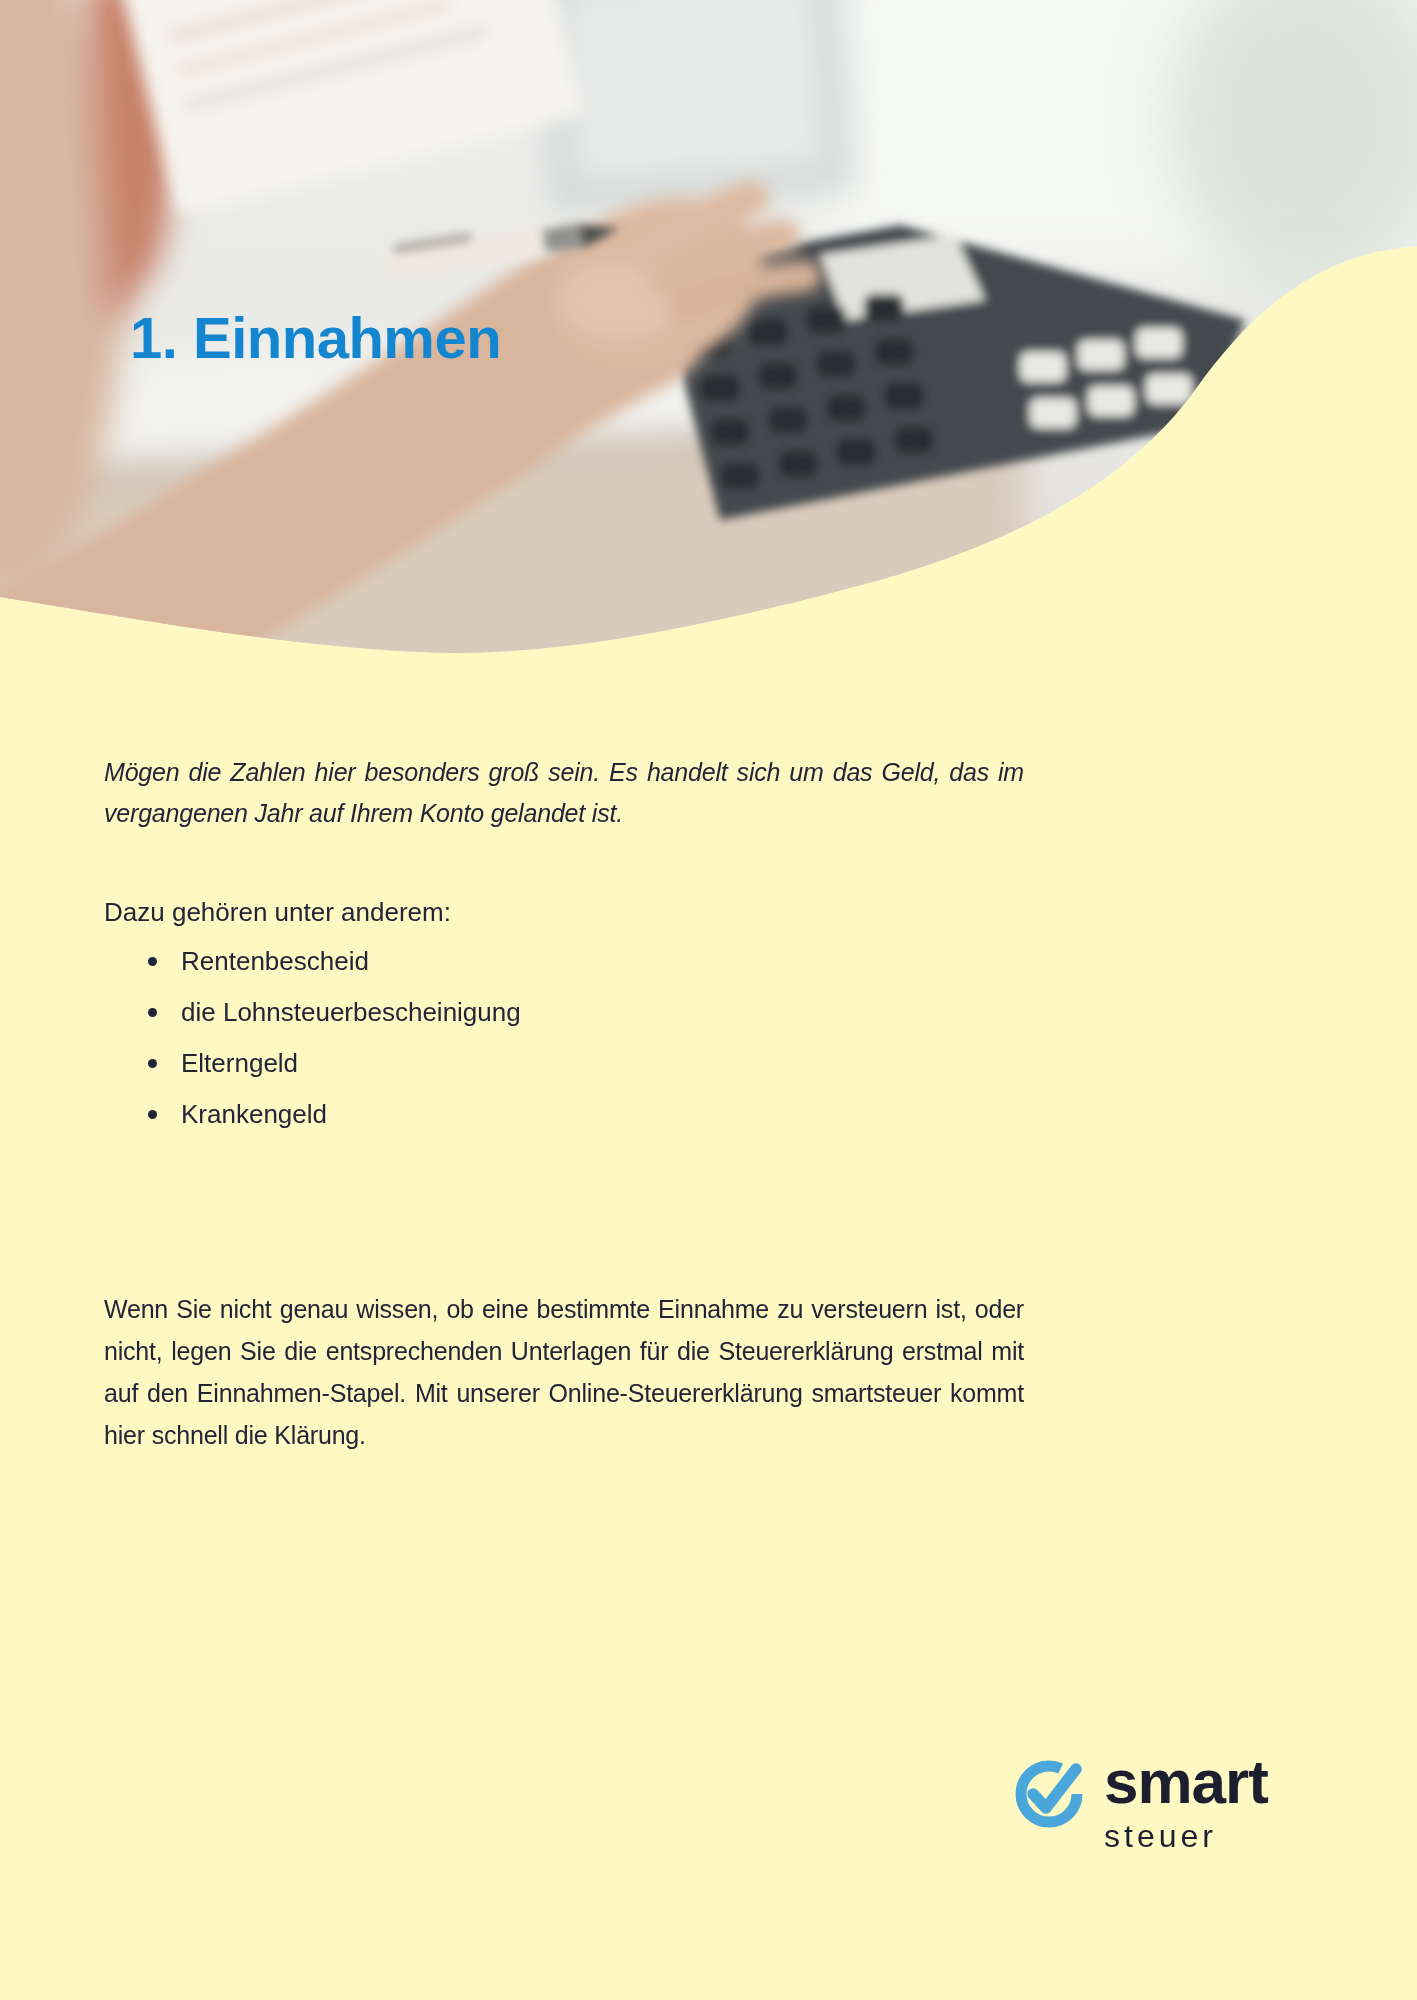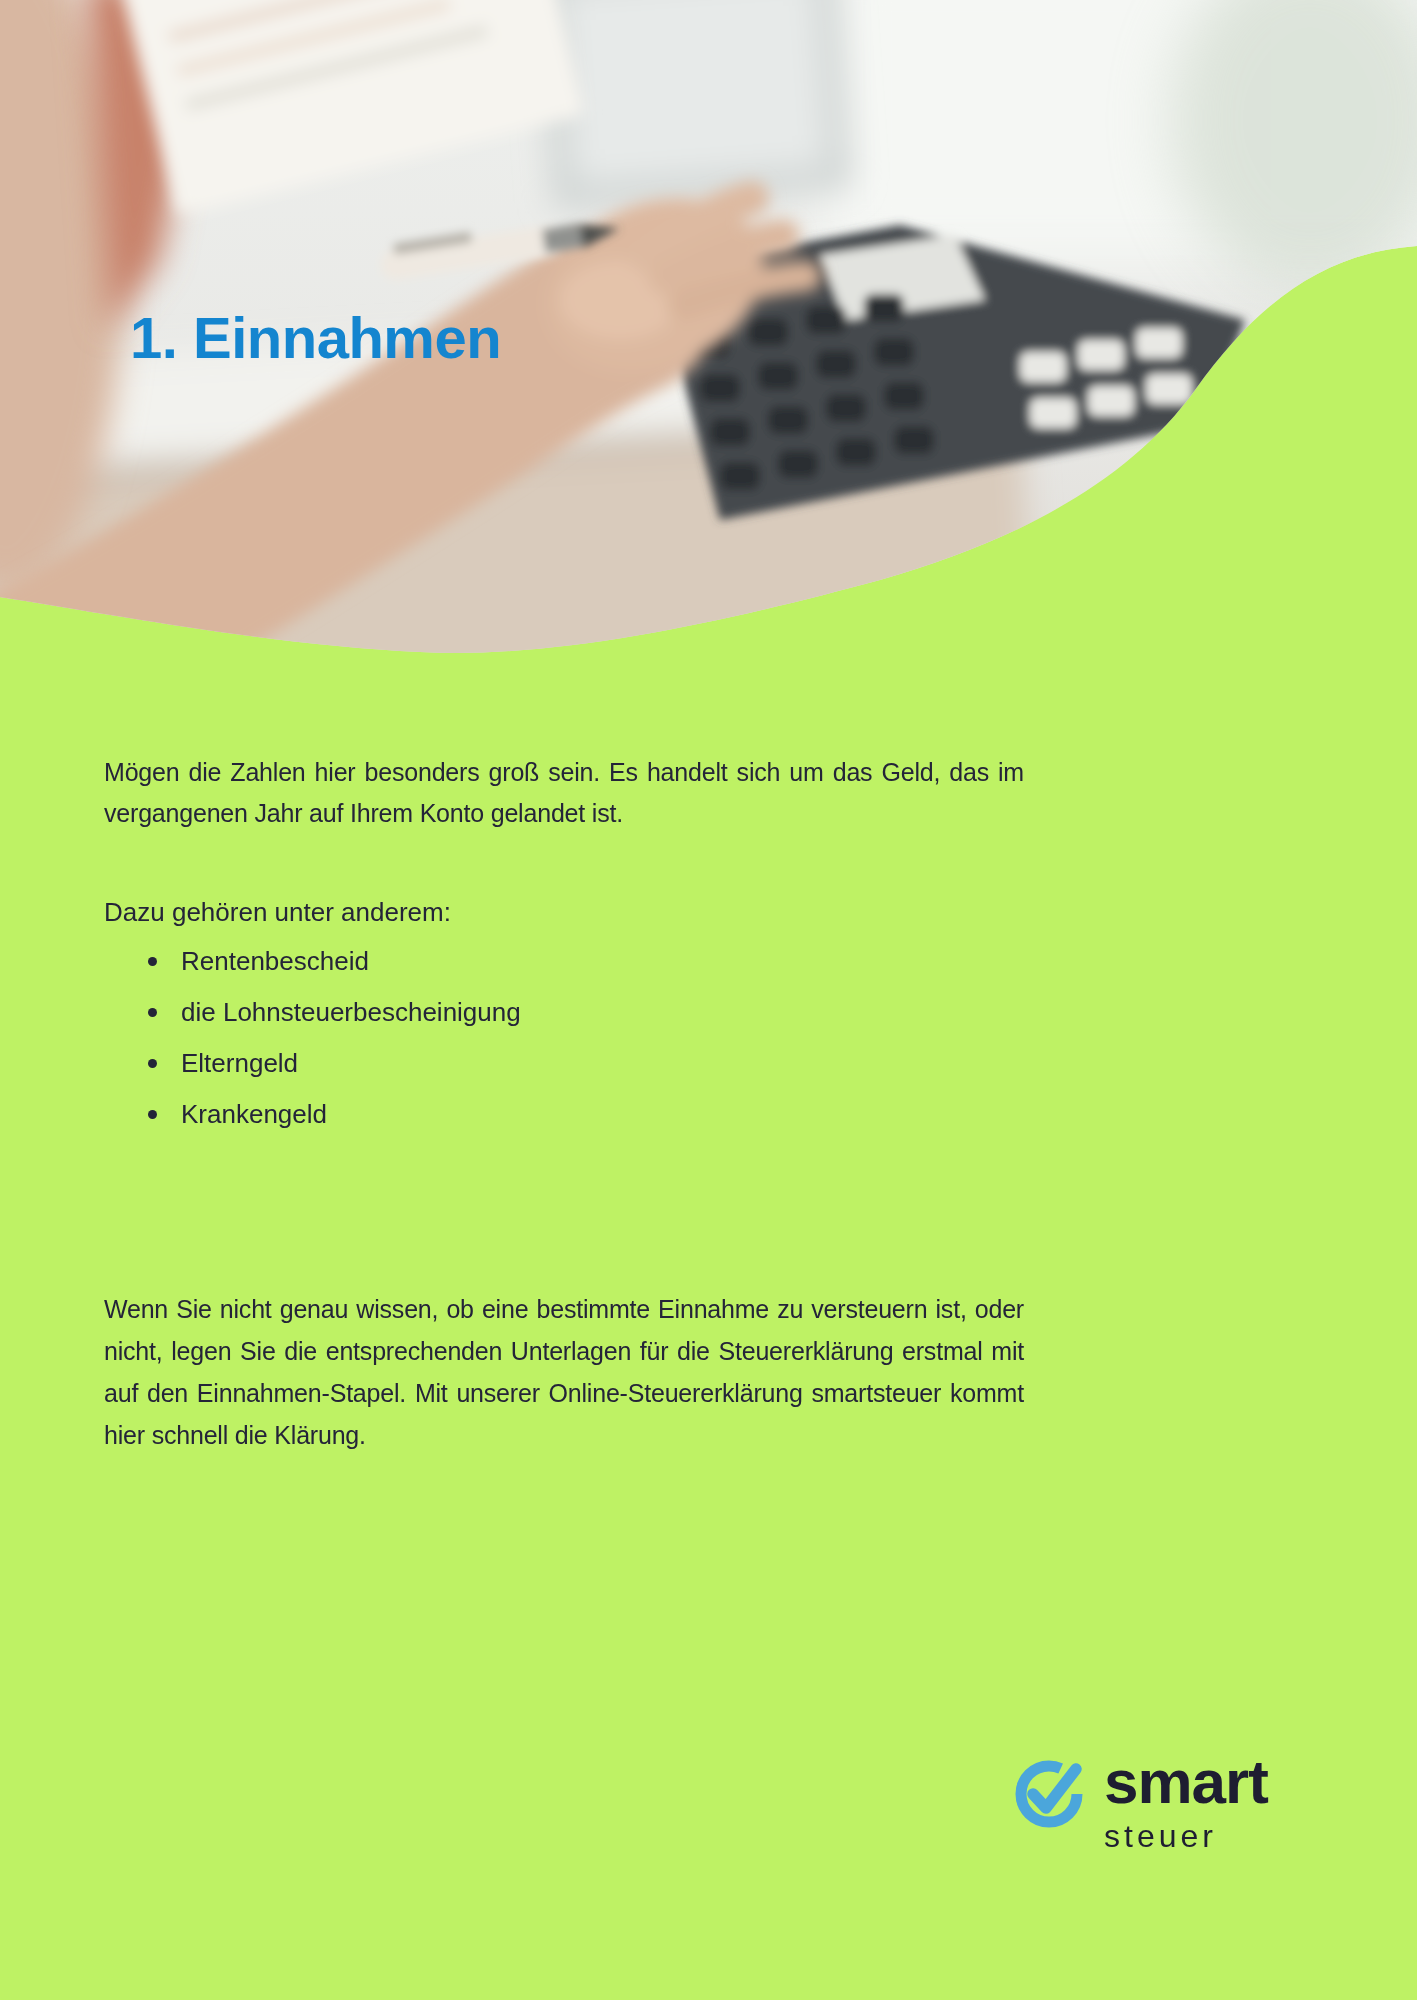--- a/index.html
+++ b/index.html
@@ -1,17 +1,17 @@
 <!DOCTYPE html>
 <html><head>
 <meta charset="utf-8">
 <style>
   html,body{margin:0;padding:0;background:#EAF2FC;}
   body{font-family:"Liberation Sans",sans-serif;color:#242438;}
-  .page{position:relative;width:1417px;height:2000px;background:#bef264;overflow:hidden;}
+  .page{position:relative;width:1417px;height:2000px;background:#fef9c3;overflow:hidden;}
 
   .hero{position:absolute;top:0;left:0;width:1417px;height:700px;}
   .page-title{position:absolute;left:130px;top:306px;font-size:58px;font-weight:bold;
               letter-spacing:-0.5px;line-height:1.1;}
 
   .intro{position:absolute;left:104px;top:752px;width:920px;font-size:25px;line-height:41px;
          text-align:justify;letter-spacing:-0.2px;}
   .list-heading{position:absolute;left:104px;top:897px;font-size:26px;font-weight:normal;}
   .bullets{position:absolute;left:104px;top:936px;margin:0;padding:0;list-style:none;}
   .bullets li{display:flex;align-items:center;height:51px;font-size:26px;}
@@ -127,21 +127,21 @@
         <rect x="380" y="238" width="185" height="30" rx="15" fill="#efe9e1"></rect>
         <rect x="395" y="232" width="80" height="11" rx="5" fill="#b7b3aa"></rect>
         <rect x="545" y="241" width="38" height="24" fill="#90928f"></rect>
         <path d="M583,242 L622,252 L583,266 Z" fill="#4e504e"></path>
       </g>
     </g>
   </svg>
 
   <h1 class="page-title" style="color:#1485CF;margin:0;">1. Einnahmen</h1>
 
-  <p class="intro" style="margin:0;">Mögen die Zahlen hier besonders groß sein. Es handelt sich um das Geld, das im vergangenen Jahr auf Ihrem Konto gelandet ist.</p>
+  <p class="intro" style="margin:0;font-style:italic;">Mögen die Zahlen hier besonders groß sein. Es handelt sich um das Geld, das im vergangenen Jahr auf Ihrem Konto gelandet ist.</p>
 
   <p class="list-heading" style="margin:0;">Dazu gehören unter anderem:</p>
 
   <ul class="bullets">
     <li>
       <span class="dot"></span>
       <span>Rentenbescheid</span>
     </li>
     <li>
       <span class="dot"></span>

